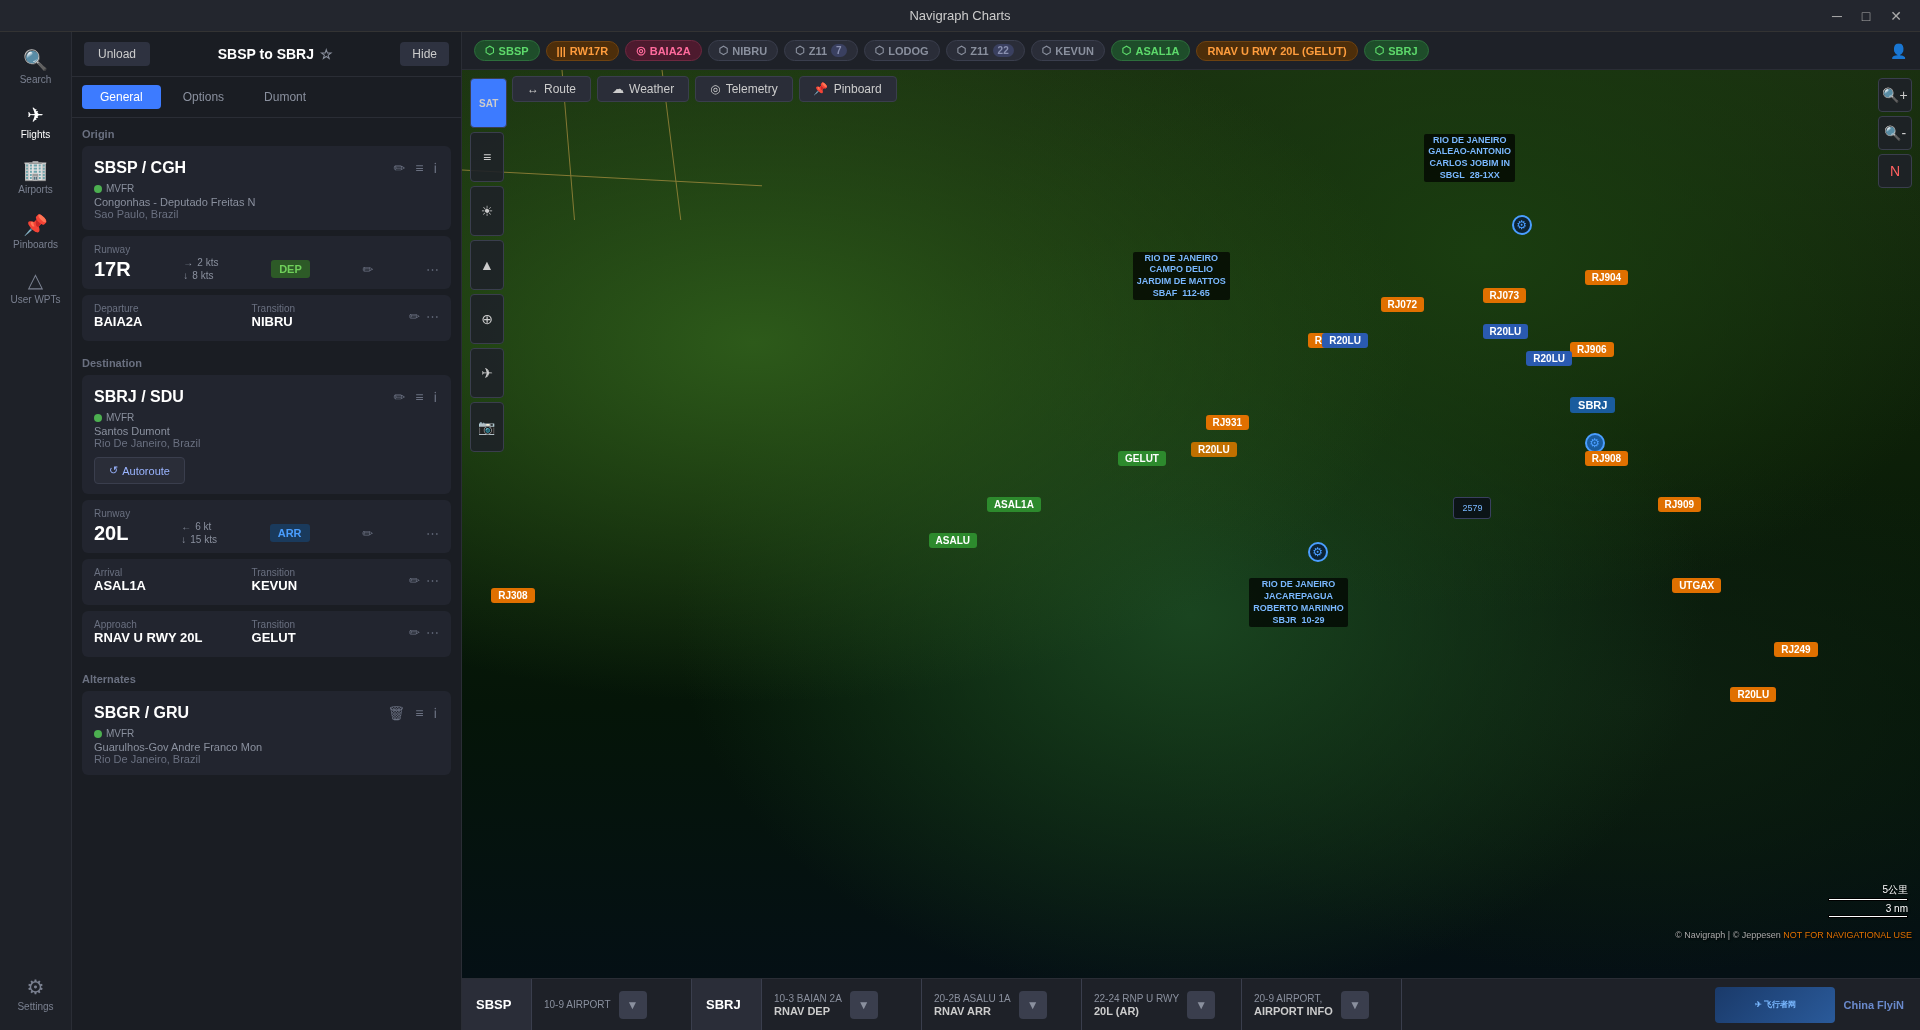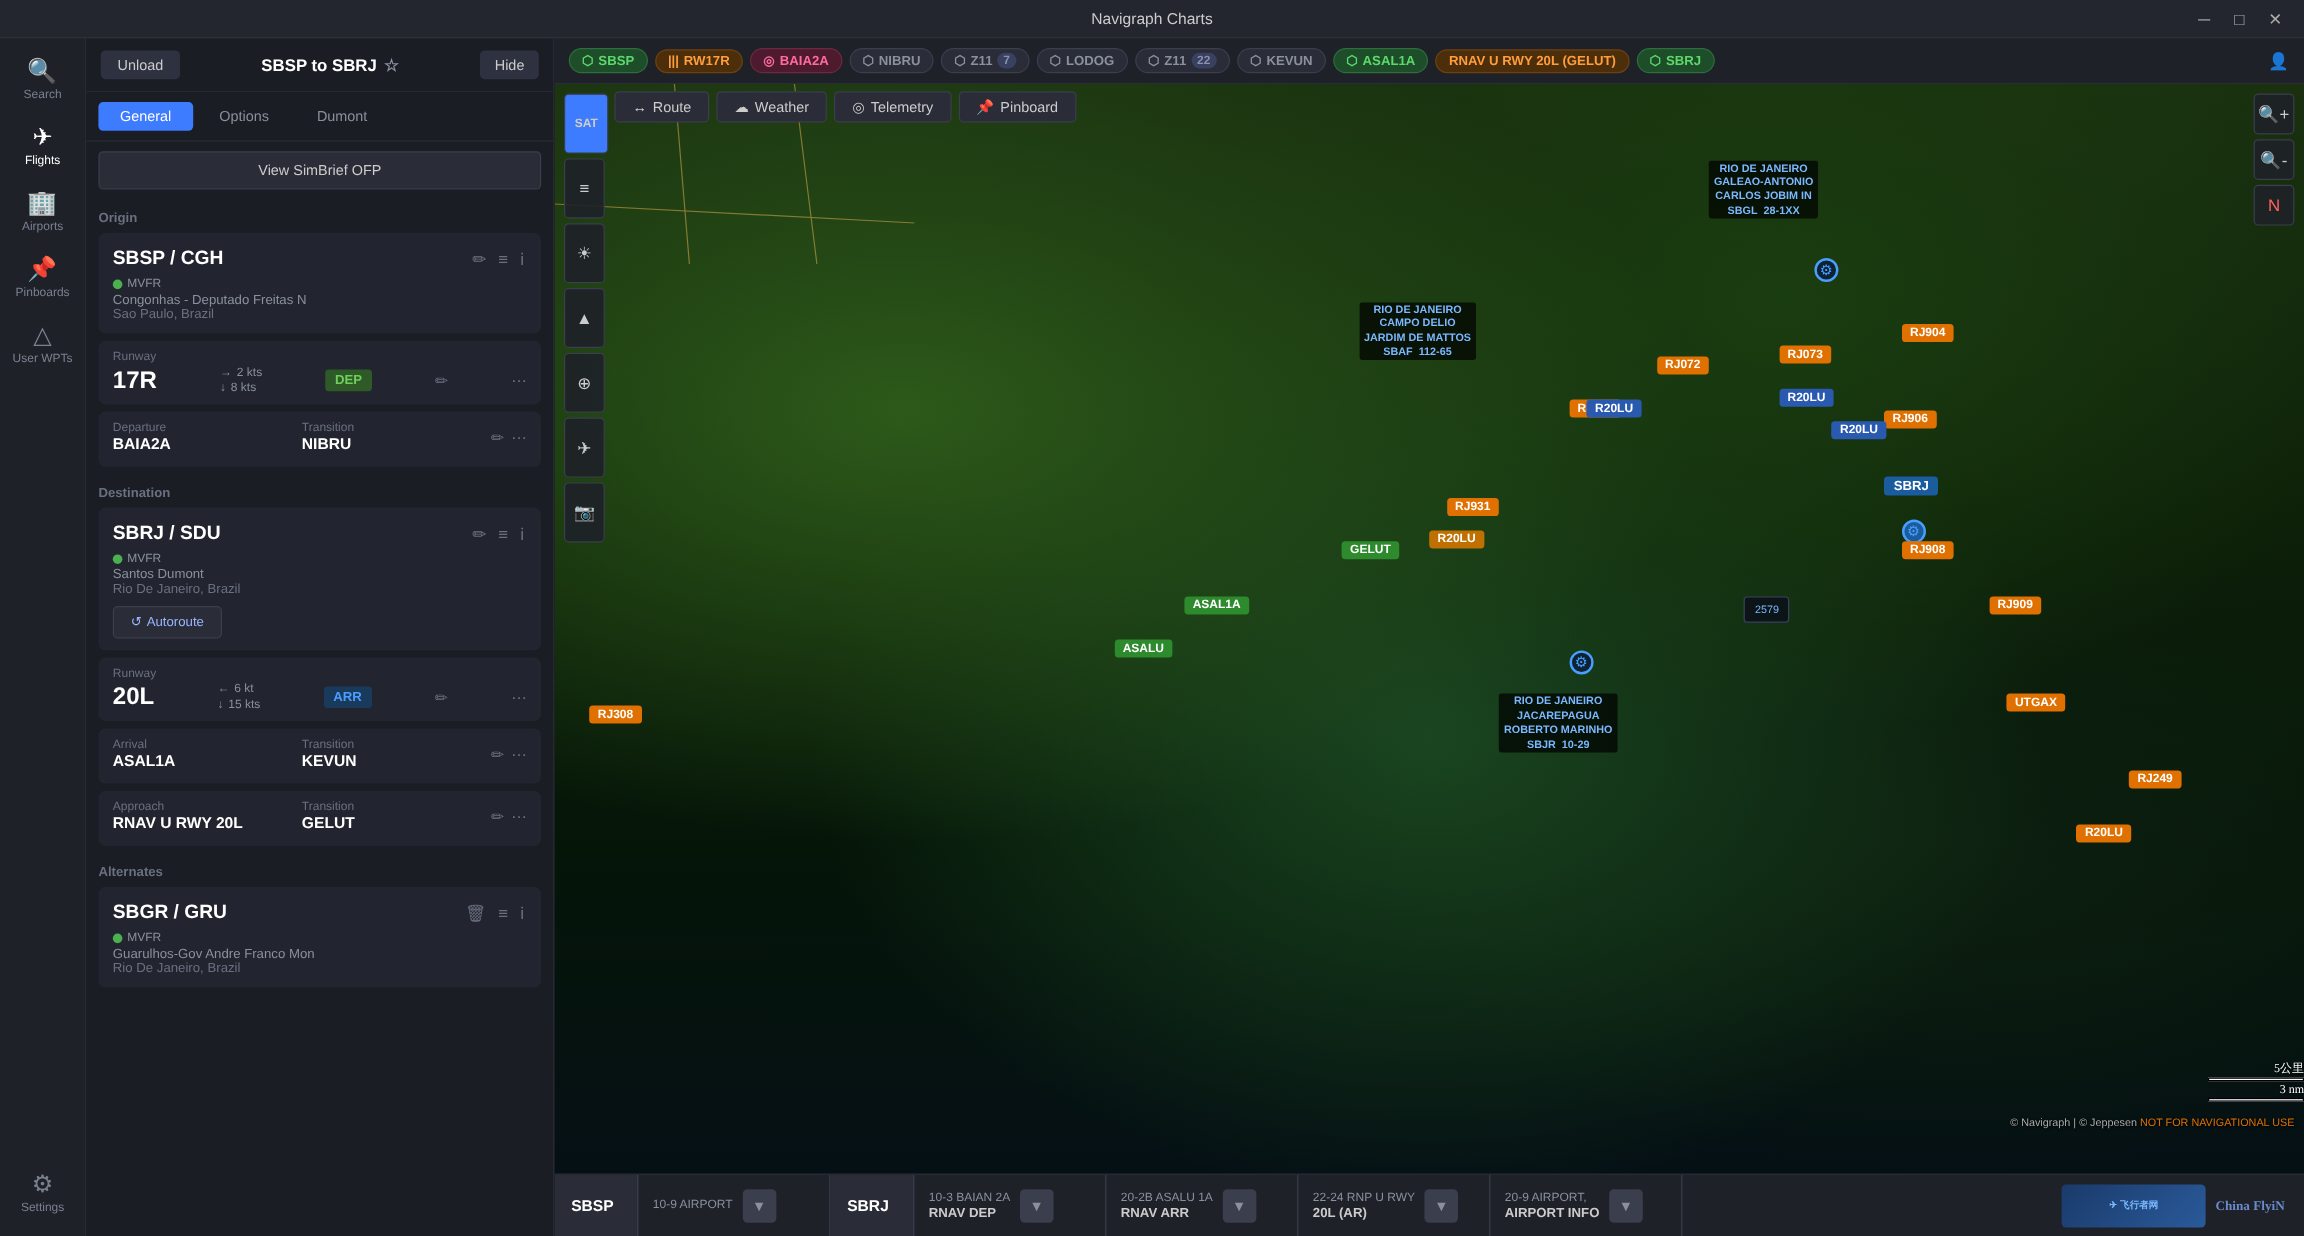--- a/index.html
+++ b/index.html
@@ -385,27 +385,26 @@
       cursor: pointer;
       font-size: 14px;
       display: flex;
       align-items: center;
       justify-content: center;
     }
 
     
     .map-scale {
       position: absolute;
-      right: 0;
+      right: 12px;
       bottom: 60px;
       display: flex;
       flex-direction: column;
       align-items: flex-end;
       gap: 2px;
-      font-family: Liberation Serif, serif;
     }
     .scale-line {
       display: flex;
       flex-direction: column;
       align-items: flex-end;
       gap: 1px;
     }
     .scale-bar {
       height: 3px;
       background: #fff;
@@ -488,21 +487,20 @@
       align-items: center;
       justify-content: center;
       font-size: 10px;
       color: #5a9adf;
       font-weight: 700;
     }
     .logo-text {
       font-size: 11px;
       color: #6a8acc;
       font-weight: 600;
-      font-family: Liberation Serif, serif;
     }
 
     
     .map-label {
       position: absolute;
       background: rgba(0,0,0,0.7);
       color: #a0c8ff;
       font-size: 9px;
       padding: 1px 4px;
       border-radius: 2px;
@@ -623,21 +621,20 @@
       </span>
       <button class="hide-btn">Hide</button>
     </div>
 
     <div class="panel-tabs">
       <button class="panel-tab active">General</button>
       <button class="panel-tab">Options</button>
       <button class="panel-tab">Dumont</button>
     </div>
 
-    <button class="simbrief-btn">View SimBrief OFP</button>
 
     <div class="panel-content">
 
       <div class="section-label">Origin</div>
 
       <div class="airport-card">
         <div class="airport-card-header">
           <span class="airport-id">SBSP / CGH</span>
           <div class="airport-card-actions">
             <button class="card-action-btn">✏</button>

